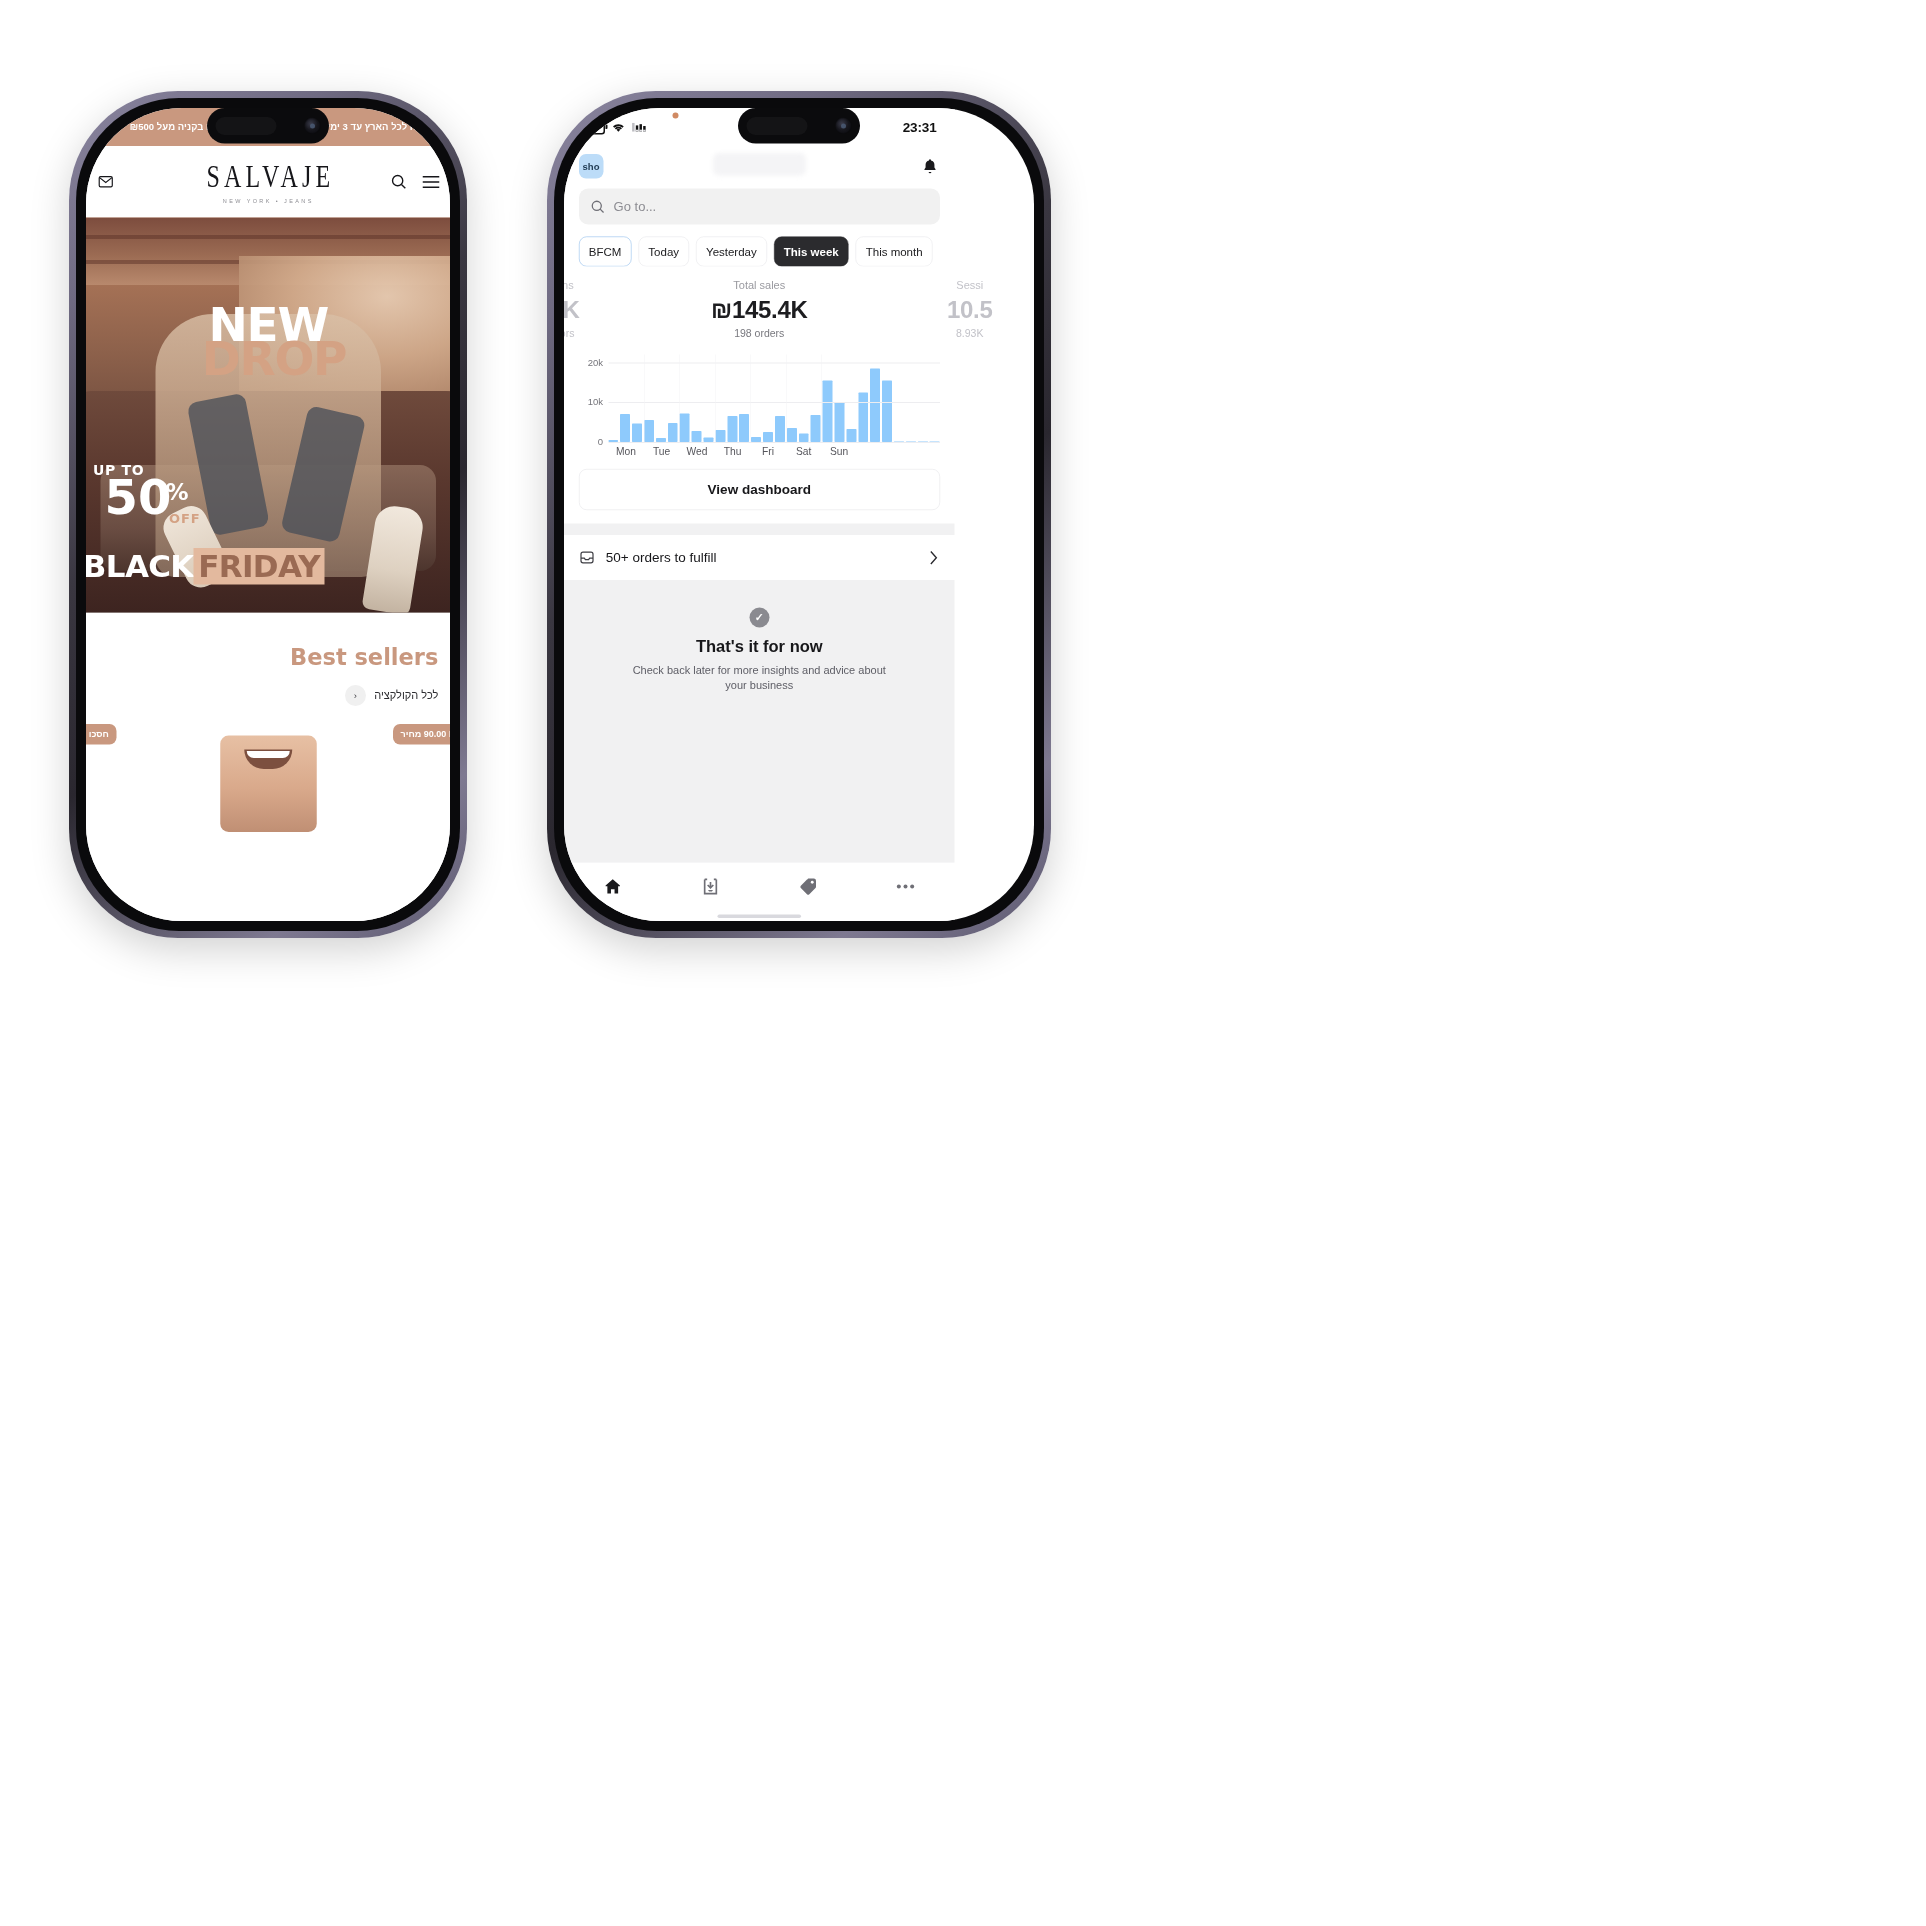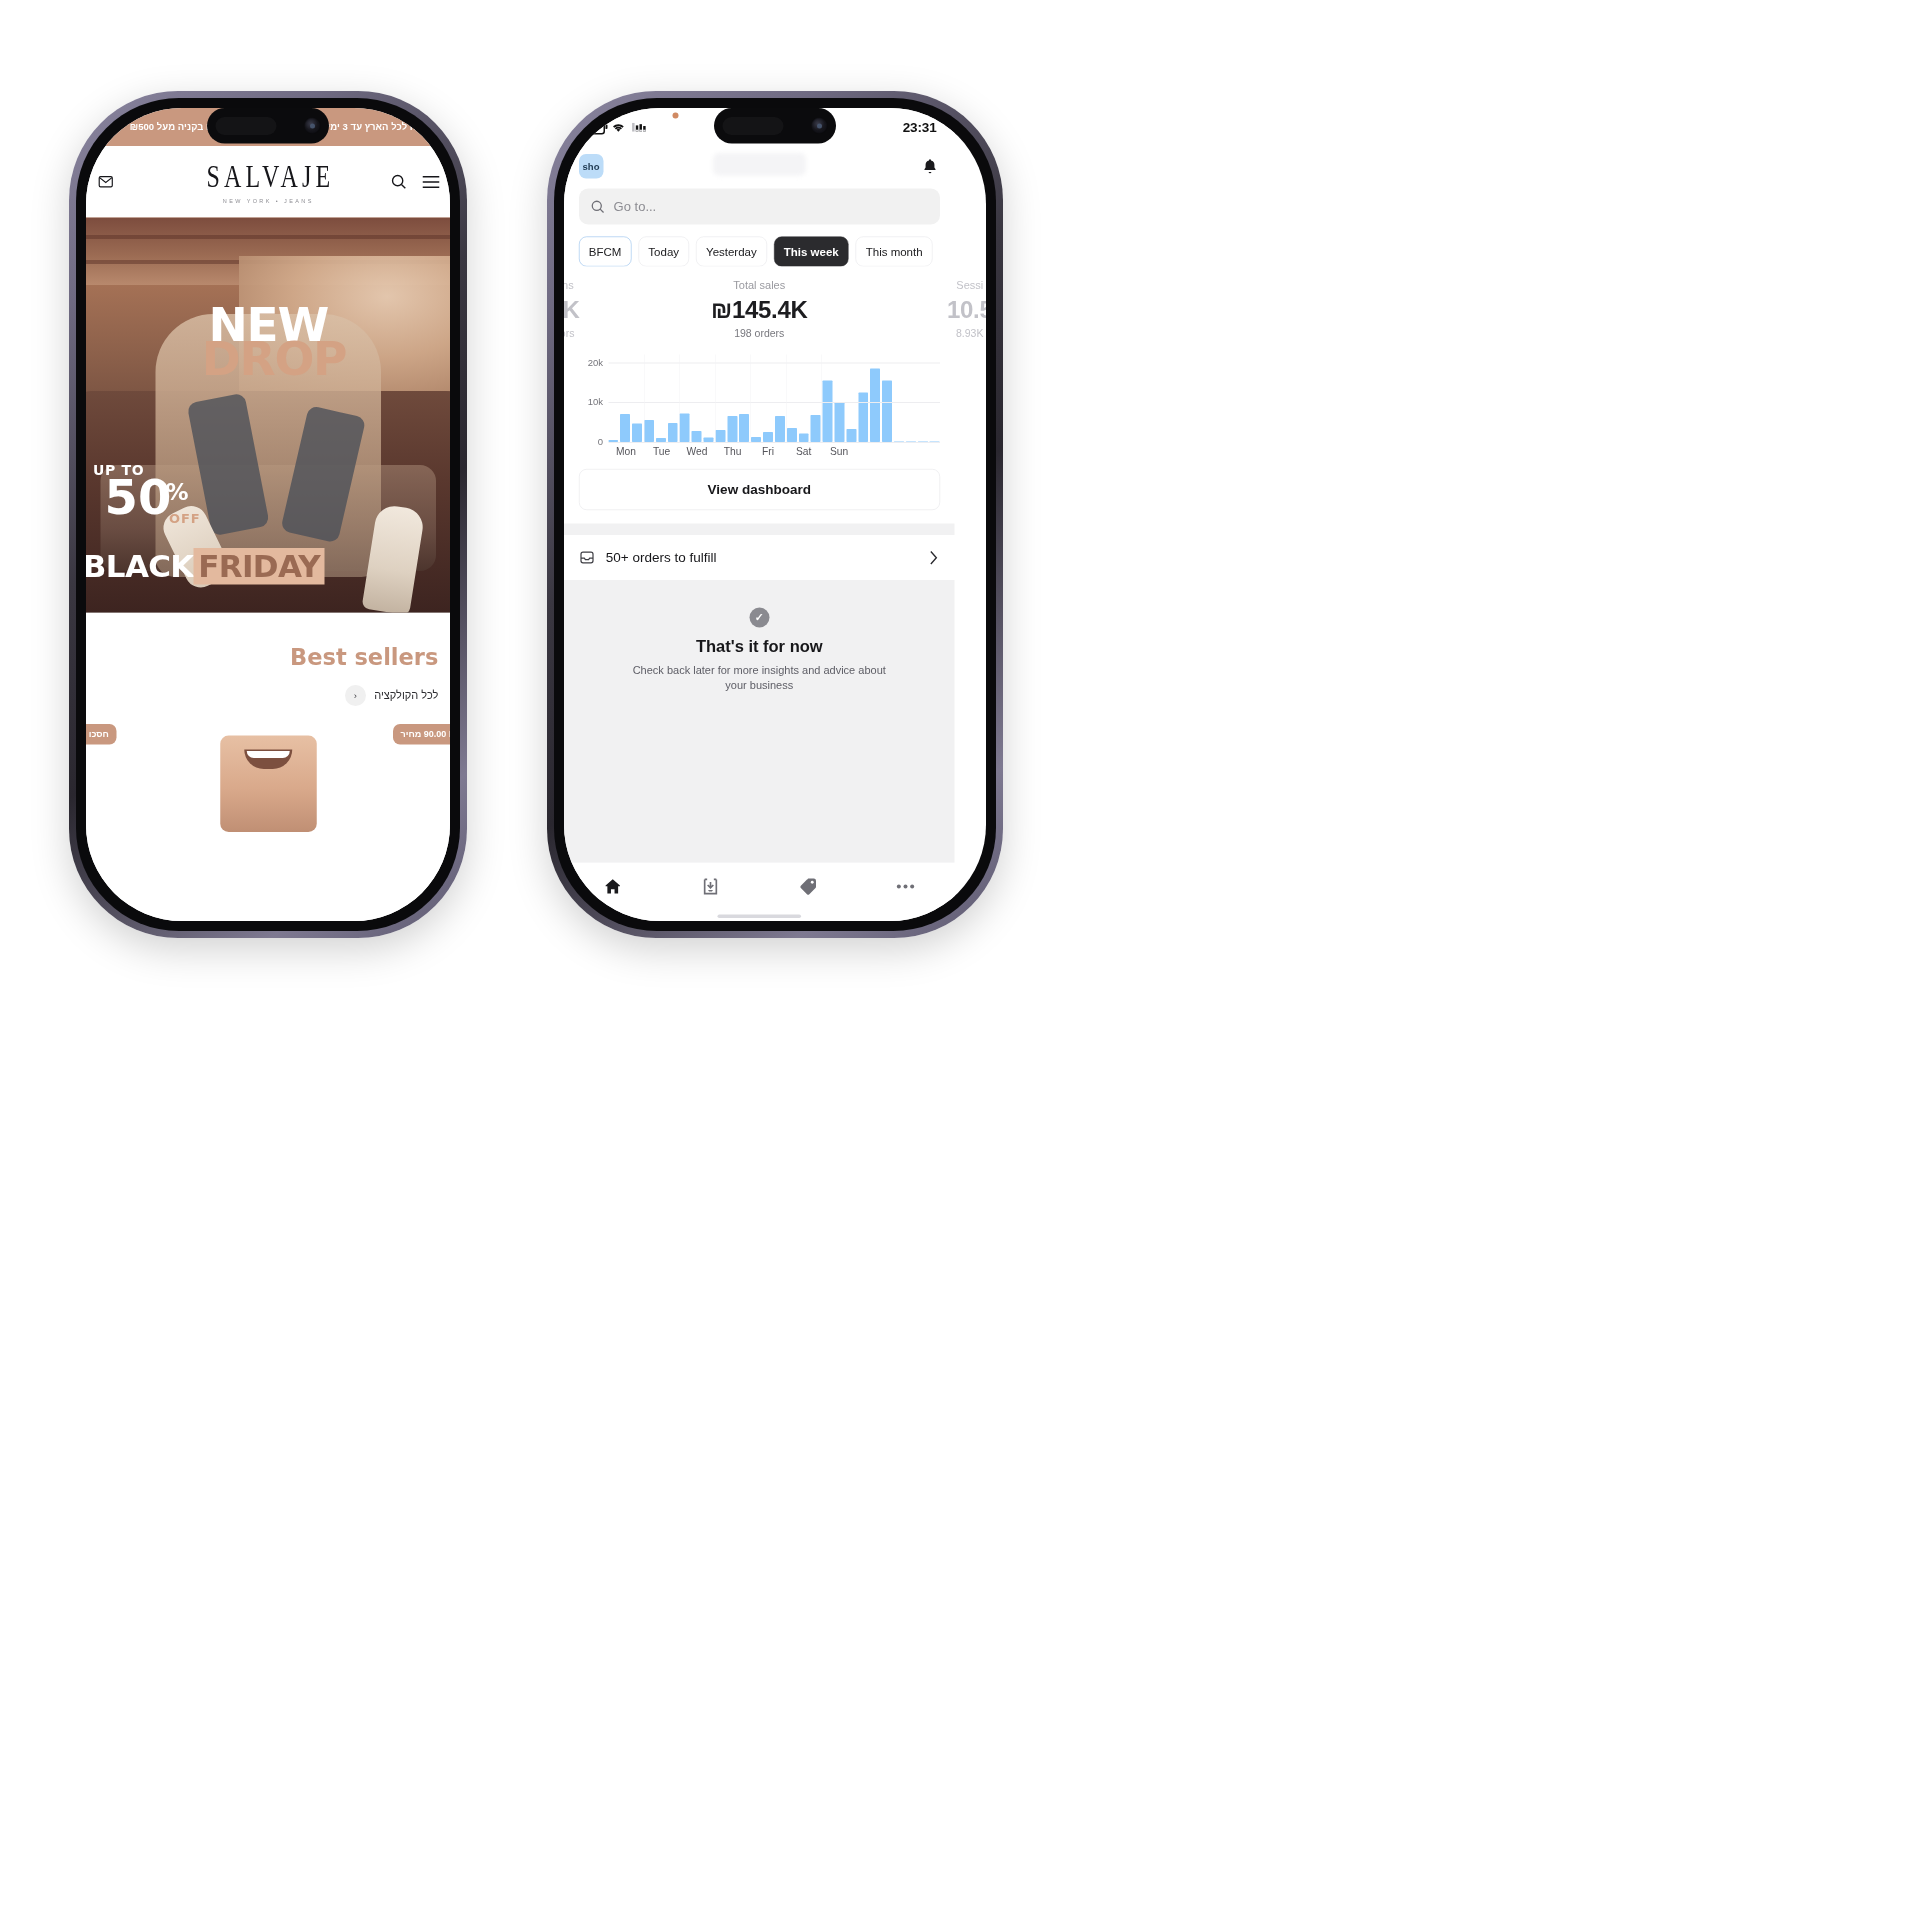--- a/index.html
+++ b/index.html
@@ -12,21 +12,21 @@
 
   
   .phone{position:absolute;border-radius:109px;}
   .phone .band{position:absolute;inset:0;border-radius:109px;
     background:linear-gradient(140deg,#8b86a0 0%,#6f6a82 18%,#3a3741 42%,#2a272f 60%,#7e7991 86%,#5d5970 100%);
     box-shadow:0 11.6px 39px rgba(0,0,0,.18);}
   .phone .rim{position:absolute;inset:7px;border-radius:103px;background:#0a0a0c;}
   .phone .screen{position:absolute;inset:16.7px;border-radius:96px;background:#fff;overflow:hidden;}
 
   .phone-l{left:69px;top:91px;width:398px;height:847px;}
-  .phone-r{left:547px;top:91px;width:456px;height:847px;}
+  .phone-r{left:547px;top:91px;width:504px;height:847px;}
 
   
   .scaler{transform-origin:0 0;}
 
   
   .island{position:absolute;top:0;left:50%;transform:translateX(-50%);
     width:244px;height:71px;background:#0b0b0d;border-radius:39px;z-index:40;
     display:flex;align-items:center;justify-content:space-between;padding:0 16.7px;box-sizing:border-box;}
   .island .spk{width:122px;height:36px;border-radius:19px;background:#141416;}
   .island .cam{width:33px;height:33px;border-radius:50%;

